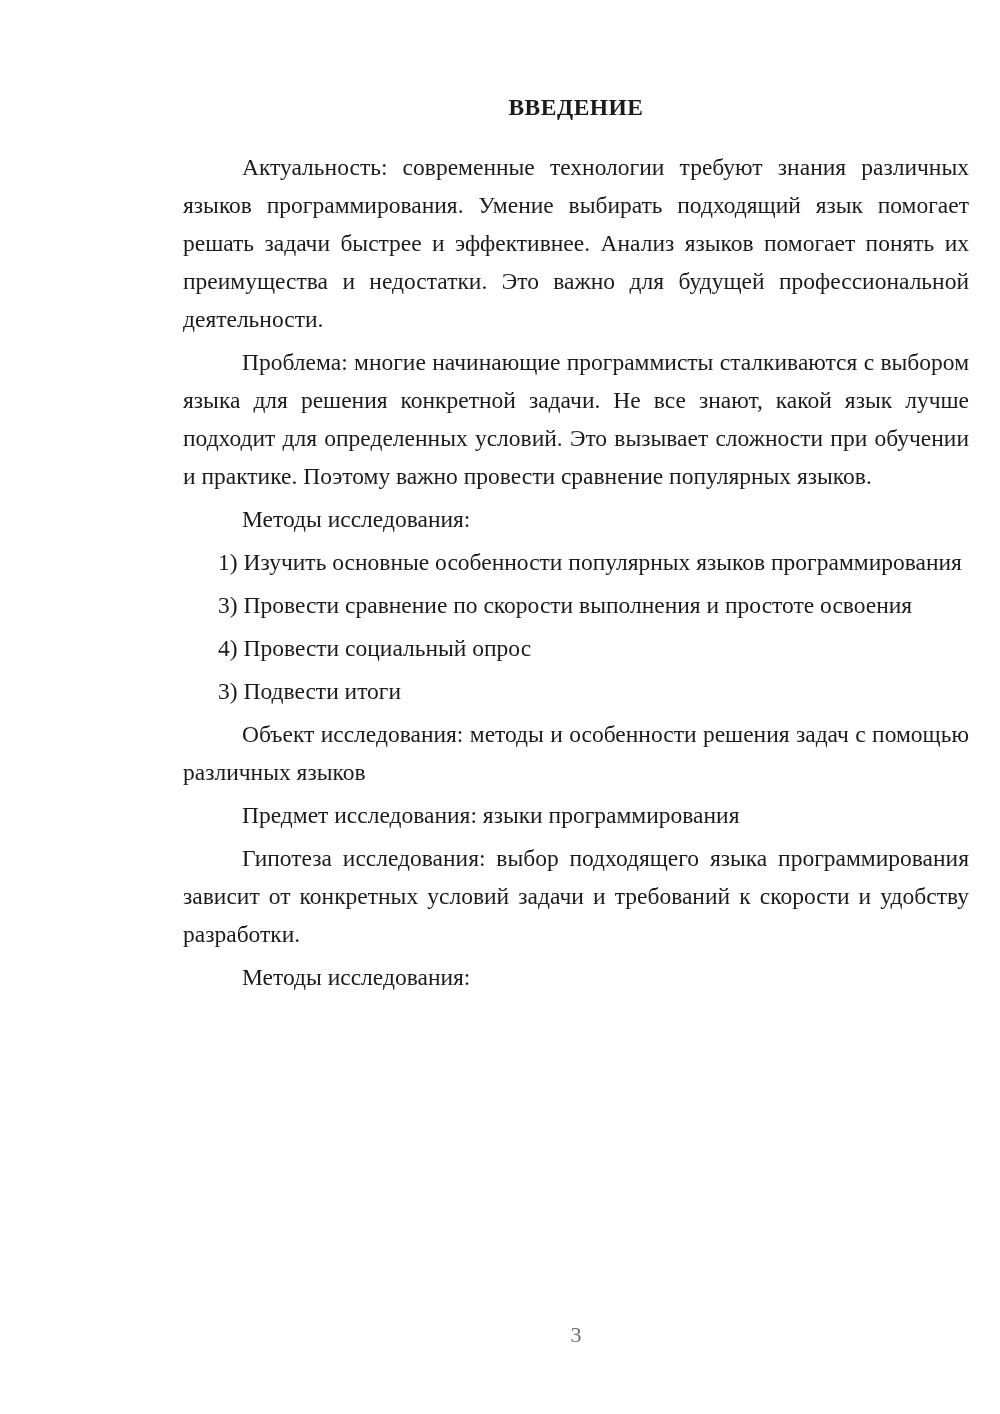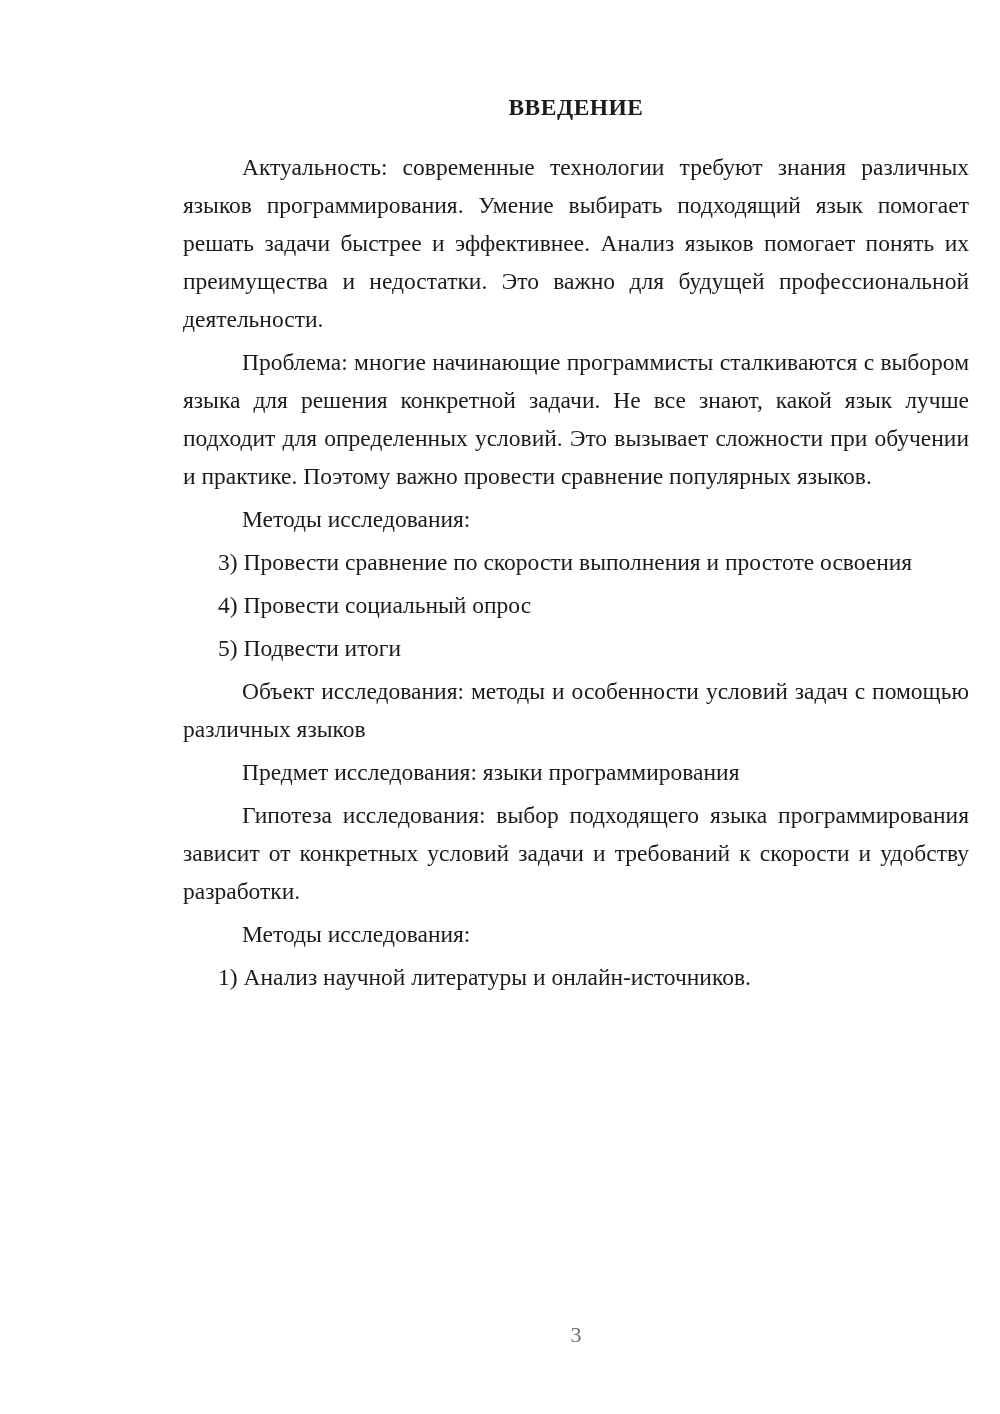--- a/index.html
+++ b/index.html
@@ -61,33 +61,33 @@
 
   <h1 class="doc-title">ВВЕДЕНИЕ</h1>
 
   <p class="para indent">Актуальность: современные технологии требуют знания различных языков программирования. Умение выбирать подходящий язык помогает решать задачи быстрее и эффективнее. Анализ языков помогает понять их преимущества и недостатки. Это важно для будущей профессиональной деятельности.</p>
 
   <p class="para indent">Проблема: многие начинающие программисты сталкиваются с выбором языка для решения конкретной задачи. Не все знают, какой язык лучше подходит для определенных условий. Это вызывает сложности при обучении и практике. Поэтому важно провести сравнение популярных языков.</p>
 
 
   <p class="para indent">Методы исследования:</p>
 
+  <p class="para list-indent">1) Изучить основные особенности популярных языков программирования</p>
 
 
   <p class="para list-indent">3) Провести сравнение по скорости выполнения и простоте освоения</p>
 
   <p class="para list-indent">4) Провести социальный опрос</p>
 
-  <p class="para list-indent">5) Подвести итоги</p>
+  <p class="para list-indent">3) Подвести итоги</p>
 
-  <p class="para indent">Объект исследования: методы и особенности условий задач с помощью различных языков</p>
+  <p class="para indent">Объект исследования: методы и особенности решения задач с помощью различных языков</p>
 
   <p class="para indent">Предмет исследования: языки программирования</p>
 
   <p class="para indent">Гипотеза исследования: выбор подходящего языка программирования зависит от конкретных условий задачи и требований к скорости и удобству разработки.</p>
 
   <p class="para indent">Методы исследования:</p>
 
-  <p class="para list-indent">1) Анализ научной литературы и онлайн-источников.</p>
 
   <div class="page-footer">3</div>
 
 </div>
 
 </body></html>

